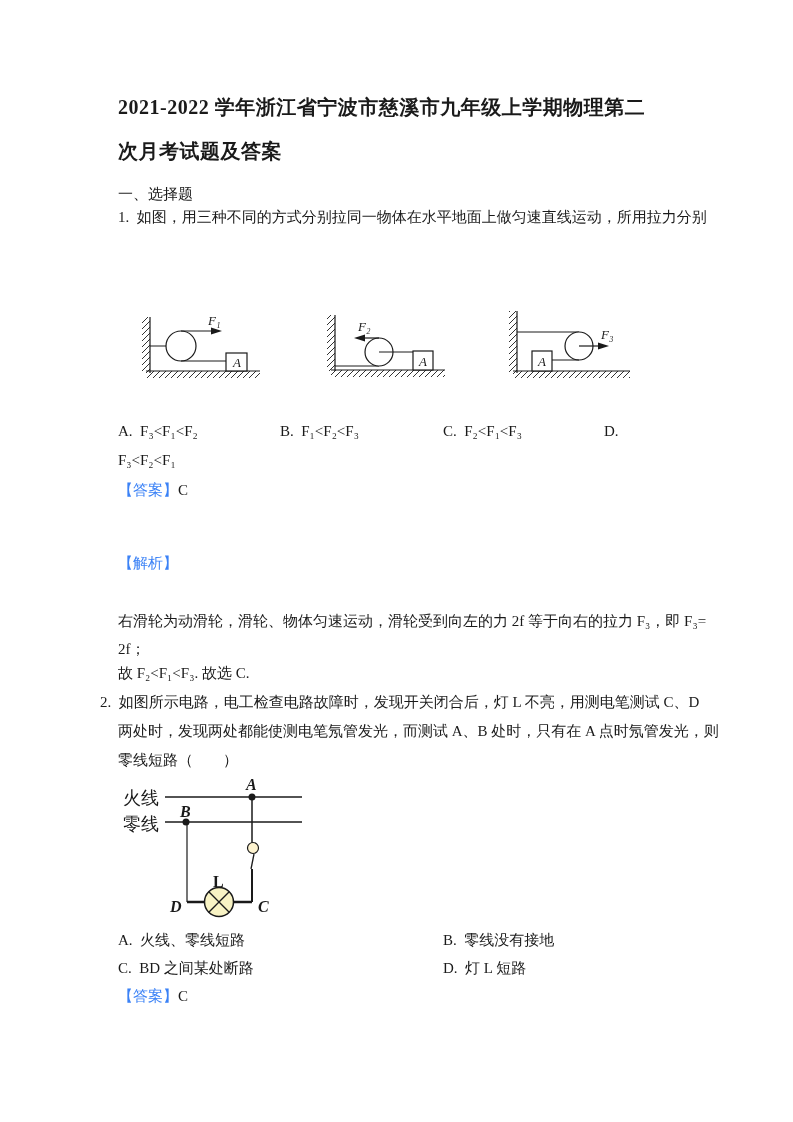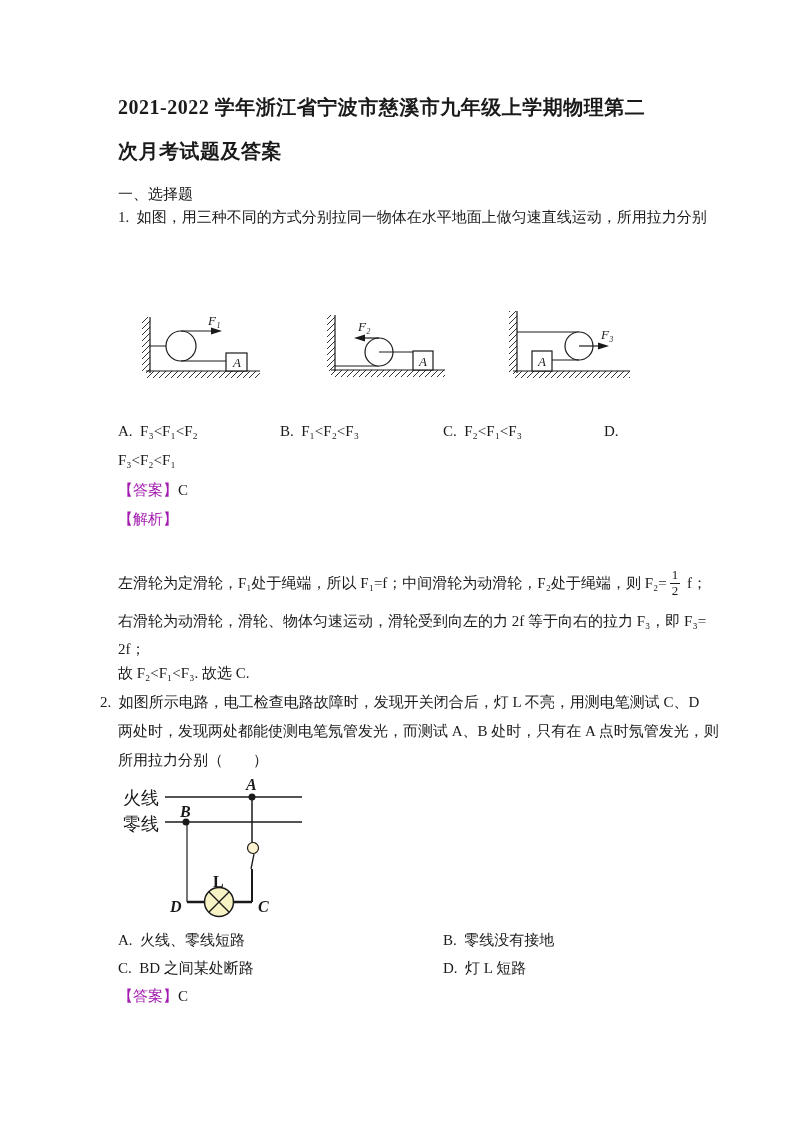--- a/index.html
+++ b/index.html
@@ -3,21 +3,21 @@
 <meta charset="utf-8">
 <style>
   html,body { margin:0; padding:0; background:#ffffff; }
   .page {
     position:relative; width:793px; height:1122px; background:#ffffff;
     font-family:"Liberation Serif","DejaVu Serif",serif; color:#1a1a1a;
     overflow:hidden;
   }
   .line { position:absolute; white-space:pre; font-size:15px; line-height:20px; }
   .title-line { position:absolute; white-space:pre; font-size:20px; font-weight:bold; letter-spacing:0.5px; }
-  .blue { color:#a21caf; }
+  .blue { color:#3b82f6;margin-top:44px; }
   .frac-line { display:flex; align-items:center; height:46px; }
   .frac { display:inline-flex; flex-direction:column; align-items:center;
           font-size:13px; line-height:1.15; margin:0 3px; text-align:center; }
   .frac .den { border-top:1px solid #1a1a1a; padding:0 2px; }
   svg { position:absolute; overflow:visible; }
   svg text { font-family:"Liberation Serif","DejaVu Serif",serif; fill:#1a1a1a; }
   .flabel { font-style:italic; font-size:13px; }
   .blocklabel { font-style:italic; font-size:13px; }
   .circ-cn { font-size:18px; }
   .circ-pt { font-style:italic; font-size:16px; font-weight:bold; }
@@ -90,36 +90,28 @@
   <div class="line" style="top:421px;left:118px">A.  F₃&lt;F₁&lt;F₂</div>
   <div class="line" style="top:421px;left:280px">B.  F₁&lt;F₂&lt;F₃</div>
   <div class="line" style="top:421px;left:443px">C.  F₂&lt;F₁&lt;F₃</div>
   <div class="line" style="top:421px;left:604px">D.</div>
   <div class="line" style="top:450px;left:118px">F₃&lt;F₂&lt;F₁</div>
 
   <div class="line" style="top:480px;left:118px"><span class="blue">【答案】</span><span>C</span></div>
   <div class="line blue" style="top:509px;left:118px">【解析】</div>
 
 
-  <div class="line frac-line" style="top:560px;left:118px">
-    <span>左滑轮为定滑轮，F₁处于绳端，所以 F₁=f；中间滑轮为动滑轮，F₂处于绳端，则 F₂=</span>
-    <span class="frac">
-      <span class="num">1</span>
-      <span class="den">2</span>
-    </span>
-    <span> f；</span>
-  </div>
 
   <div class="line" style="top:611px;left:118px">右滑轮为动滑轮，滑轮、物体匀速运动，滑轮受到向左的力 2f 等于向右的拉力 F₃，即 F₃=</div>
   <div class="line" style="top:639px;left:118px">2f；</div>
   <div class="line" style="top:663px;left:118px">故 F₂&lt;F₁&lt;F₃. 故选 C.</div>
 
   <div class="line" style="top:692px;left:100px">2.  如图所示电路，电工检查电路故障时，发现开关闭合后，灯 L 不亮，用测电笔测试 C、D</div>
   <div class="line" style="top:721px;left:118px">两处时，发现两处都能使测电笔氖管发光，而测试 A、B 处时，只有在 A 点时氖管发光，则</div>
-  <div class="line" style="top:750px;left:118px">所用拉力分别（　　）</div>
+  <div class="line" style="top:750px;left:118px">零线短路（　　）</div>
 
   <svg style="left:120px;top:772px" width="220" height="150" viewBox="0 0 220 150">
     <text class="circ-cn" x="3" y="32">火线</text>
     <text class="circ-cn" x="3" y="58">零线</text>
     <line x1="45" y1="25" x2="182" y2="25" stroke="#1a1a1a" stroke-width="1.3"></line>
     <line x1="45" y1="50" x2="182" y2="50" stroke="#1a1a1a" stroke-width="1.3"></line>
     <text class="circ-pt" x="126" y="18">A</text>
     <circle cx="132" cy="25" r="3.5" fill="#1a1a1a"></circle>
     <text class="circ-pt" x="60" y="45">B</text>
     <circle cx="66" cy="50" r="3.5" fill="#1a1a1a"></circle>

